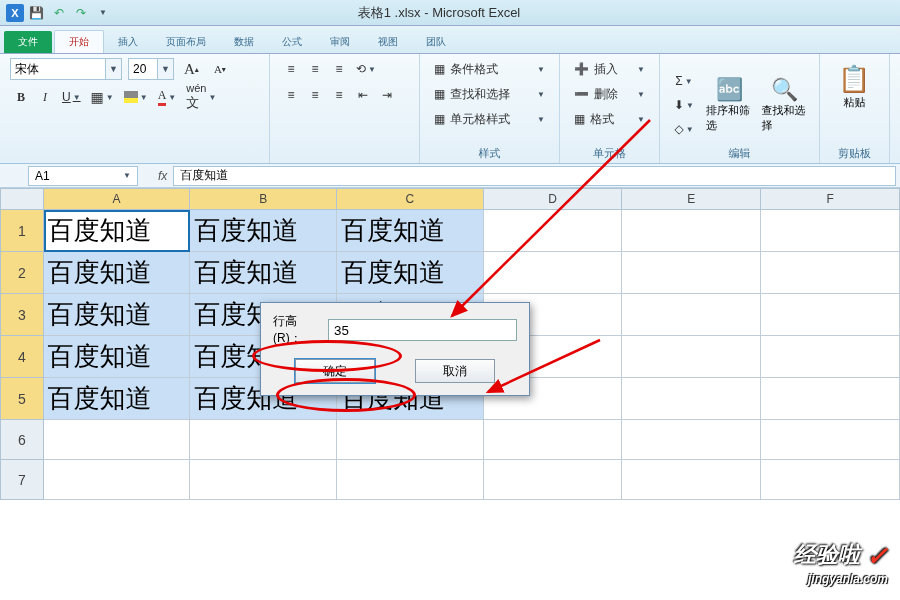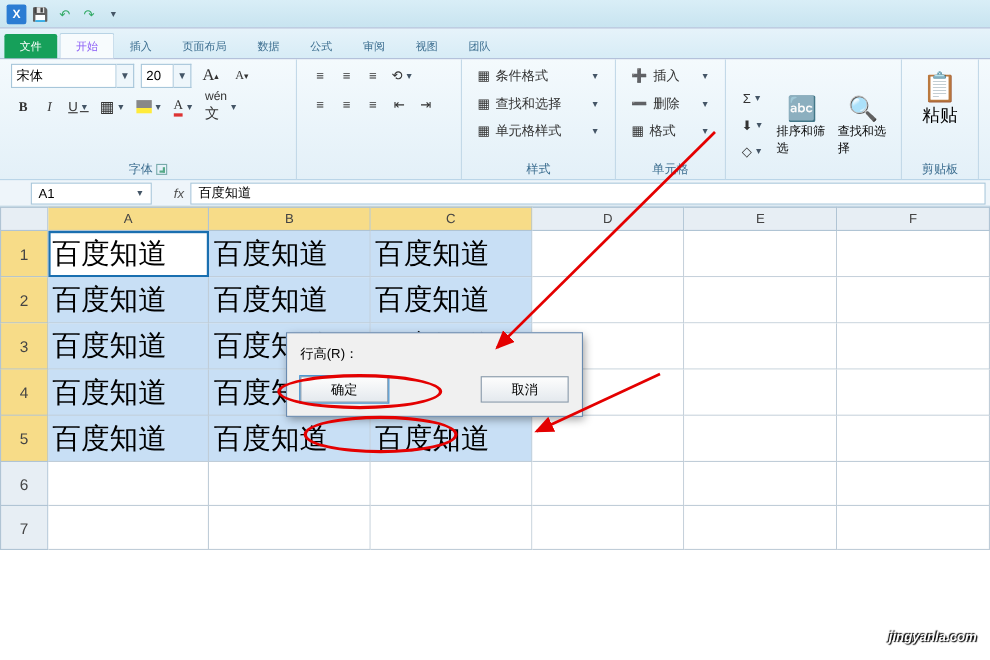--- a/index.html
+++ b/index.html
@@ -7,21 +7,21 @@
 
 .titlebar { height: 26px; background: linear-gradient(#d9eef7,#c8e4f0); display:flex; align-items:center; border-bottom:1px solid #9ac; }
 .titlebar .qat { display:flex; align-items:center; gap:4px; padding:0 6px; }
 .qat .xicon { width:18px; height:18px; background:#2b7cd3; border-radius:2px; display:flex; align-items:center; justify-content:center; color:#fff; font-weight:bold; font-size:11px;}
 .qat .tool { width:18px; height:18px; display:flex; align-items:center; justify-content:center; cursor:pointer; color:#3a6; }
 .title-text { flex:1; text-align:center; font-size:13px; color:#333; }
 
 .ribbon-tabs { height:28px; background:linear-gradient(#e6f3fa,#d7ecf6); display:flex; align-items:flex-end; border-bottom:1px solid #9ac; padding-left:4px;}
 .tab { padding:4px 14px; font-size:10px; color:#3b6d8f; cursor:pointer; }
 .tab.file { background:#16a05a; color:#fff; border-radius:2px 2px 0 0; margin-right:2px;}
-.tab.active { background:#f7fbfd; border:1px solid #b8d3e5; border-bottom:none; color:#8b5cf6; border-radius:2px 2px 0 0;}
+.tab.active { background:#f7fbfd; border:1px solid #b8d3e5; border-bottom:none; color:#b91c1c; border-radius:2px 2px 0 0;}
 
 .ribbon { height:110px; background:linear-gradient(#f4fafd,#e3f0f8); border-bottom:1px solid #a0c5de; display:flex; }
 .group { border-right:1px solid #c3d9e8; padding:4px 10px 2px; display:flex; flex-direction:column; justify-content:space-between; }
 .group-body { display:flex; align-items:flex-start; gap:6px; flex:1; }
 .group-label { text-align:center; font-size:11px; color:#3b6d8f; padding-top:2px; display:flex; justify-content:center; align-items:center; gap:3px;}
 .dlg-launch { width:10px; height:10px; border:1px solid #7aa; display:inline-block; position:relative; cursor:pointer;}
 .dlg-launch::after{content:""; position:absolute; right:1px; bottom:1px; width:3px; height:3px; border-right:2px solid #5a8; border-bottom:2px solid #5a8;}
 .combo { display:flex; }
 .combo .cinput { height:22px; border:1px solid #a7c6da; background:#fff; padding:0 4px; font-size:12px; display:flex; align-items:center; }
 .combo .cbtn { width:16px; height:22px; border:1px solid #a7c6da; border-left:none; background:#eef6fb; display:flex; align-items:center; justify-content:center; cursor:pointer; font-size:9px; color:#456;}
@@ -49,21 +49,21 @@
 .cell.active { background:#fff; outline:2px solid #1a6fb0; outline-offset:-2px;}
 
 .dialog { position:absolute; left:260px; top:302px; width:270px; background:#f0f0f0; border:1px solid #6a8bb0; box-shadow:2px 3px 8px rgba(0,0,0,.4); font-size:12px;}
 .dlg-title { height:28px; background:linear-gradient(#fdfdfd,#e6ecf2); display:flex; align-items:center; padding:0 8px; border-bottom:1px solid #c6d1dc; position:relative;}
 .dlg-title .cbox { margin-left:auto; display:flex; gap:2px;}
 .dlg-title .q, .dlg-title .x { width:40px; height:20px; display:flex; align-items:center; justify-content:center; cursor:pointer; font-size:12px;}
 .dlg-title .q { background:#e6ecf2; border:1px solid #a0b0c0; color:#556;}
 .dlg-title .x { background:linear-gradient(#e47a72,#c93b2f); color:#fff; border:1px solid #a02820;}
 .dlg-body { padding:10px 12px 6px; display:flex; align-items:center; gap:6px;}
 .dlg-input { flex:1; height:22px; border:1px solid #8aa; background:#fff; padding:0 5px;}
-.dlg-foot { padding:6px 12px 12px; display:flex; justify-content:space-between; gap:40px;}
+.dlg-foot { padding:6px 12px 12px; display:flex; justify-content:center; gap:40px;}
 .dlg-btn { width:80px; height:24px; border:1px solid #8899aa; background:linear-gradient(#fdfdfd,#e4e9ee); cursor:pointer; display:flex; align-items:center; justify-content:center;}
 .dlg-btn.default { outline:1px solid #3b8ed0; outline-offset:0; }
 
 .annot { position:absolute; pointer-events:none; }
 .redov { position:absolute; border:3px solid #e40000; border-radius:50%; pointer-events:none;}
 
 .watermark { position:absolute; right:12px; bottom:14px; text-align:right; color:#fff; font-weight:bold; }
 .watermark .l1 { font-size:22px; font-style:italic; text-shadow:1px 1px 2px #000,-1px -1px 2px #000;}
 .watermark .ck { color:#e32; font-size:26px; vertical-align:middle;}
 .watermark .l2 { font-size:12px; font-style:italic; text-shadow:1px 1px 1px #000,-1px -1px 1px #000;text-align:right;}
@@ -72,20 +72,21 @@
 <body>
 
 <div class="titlebar">
   <div class="qat">
     <span class="xicon">X</span>
     <span class="tool">💾</span>
     <span class="tool">↶</span>
     <span class="tool">↷</span>
     <span class="tool" style="font-size:8px;color:#456;">▼</span>
   </div>
+  <div class="title-text">表格1 .xlsx - Microsoft Excel</div>
   <div style="width:140px"></div>
 </div>
 
 <div class="ribbon-tabs">
   <div class="tab file">文件</div>
   <div class="tab active">开始</div>
   <div class="tab">插入</div>
   <div class="tab">页面布局</div>
   <div class="tab">数据</div>
   <div class="tab">公式</div>
@@ -134,24 +135,20 @@
         <div class="rbtn">
             <span style="font-family:serif;border-bottom:3px solid #d33">A</span>
             <span class="dd">▼</span>
           </div>
         <div class="rbtn">
             <span style="font-size:11px">wén<br><span style="font-size:13px">文</span></span>
             <span class="dd">▼</span>
           </div>
       </div>
     </div>
-    <div class="group-label">
-        <span>字体</span>
-        <span class="dlg-launch"></span>
-      </div>
   </div>
 
   <div class="group" style="width:150px">
     <div class="group-body" style="flex-direction:column; gap:4px;">
       <div class="btnrow">
         <div class="rbtn">≡</div>
         <div class="rbtn">≡</div>
         <div class="rbtn">≡</div>
         <div class="rbtn">⟲<span class="dd">▼</span></div>
       </div>
@@ -220,27 +217,30 @@
       </div>
       <div style="display:flex;flex-direction:column;align-items:center;cursor:pointer">
         <span style="font-size:22px">🔤</span>
         <span style="font-size:11px">排序和筛选</span>
       </div>
       <div style="display:flex;flex-direction:column;align-items:center;cursor:pointer">
         <span style="font-size:22px">🔍</span>
         <span style="font-size:11px">查找和选择</span>
       </div>
     </div>
+    <div class="group-label">
+        <span>编辑</span>
+      </div>
   </div>
 
   <div class="group" style="width:70px">
     <div class="group-body" style="justify-content:center;padding-top:6px">
       <div style="display:flex;flex-direction:column;align-items:center;cursor:pointer">
         <span style="font-size:26px">📋</span>
-        <span style="font-size:16px">粘贴</span>
+        <span style="font-size:11px">粘贴</span>
       </div>
     </div>
     <div class="group-label">
         <span>剪贴板</span>
       </div>
   </div>
 </div>
 
 <div class="namebox-row">
   <div class="namebox">
@@ -326,20 +326,21 @@
         <div class="cell" style="width: 140px; height: 40px;"></div>
         <div class="cell" style="width: 140px; height: 40px;"></div>
         <div class="cell" style="width: 140px; height: 40px;"></div>
       </div>
     </div>
 </div>
 
 <div class="dialog">
   <div class="dlg-body">
     <span>行高(R)：</span>
+    <input class="dlg-input" value="35" style="">
   </div>
   <div class="dlg-foot">
     <div class="dlg-btn default">确定</div>
     <div class="dlg-btn">取消</div>
   </div>
 </div>
 
 <div class="redov" style="left:252px; top:340px; width:150px; height:32px;"></div>
 <div class="redov" style="left:276px; top:378px; width:140px; height:34px;"></div>
 
@@ -347,14 +348,15 @@
   <defs>
       <marker id="ah" markerWidth="8" markerHeight="8" refX="6" refY="3" orient="auto">
         <path d="M0,0 L7,3 L0,6 Z" fill="#e40000"></path>
       </marker>
     </defs>
   <line x1="650" y1="120" x2="452" y2="316" stroke="#e40000" stroke-width="2.5" marker-end="url(#ah)"></line>
   <line x1="600" y1="340" x2="488" y2="392" stroke="#e40000" stroke-width="2.5" marker-end="url(#ah)"></line>
 </svg>
 
 <div class="watermark">
+  <div class="l1"><span>经验啦</span> <span class="ck">✓</span></div>
   <div class="l2">jingyanla.com</div>
 </div>
 
 </body></html>

